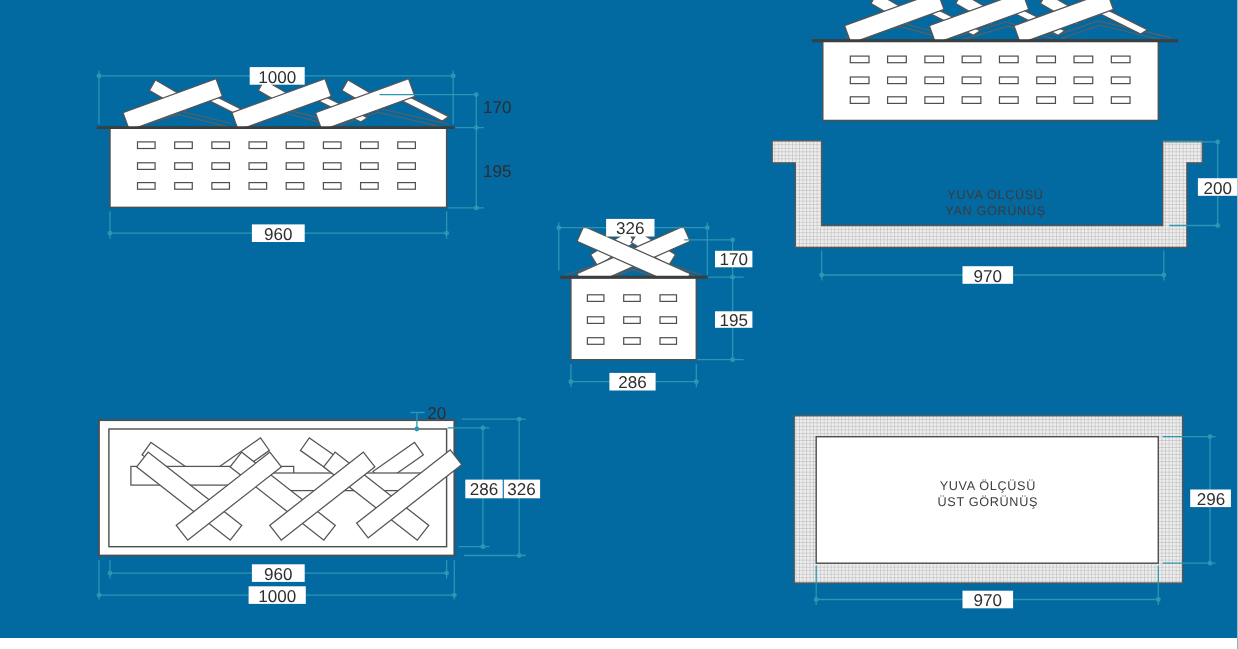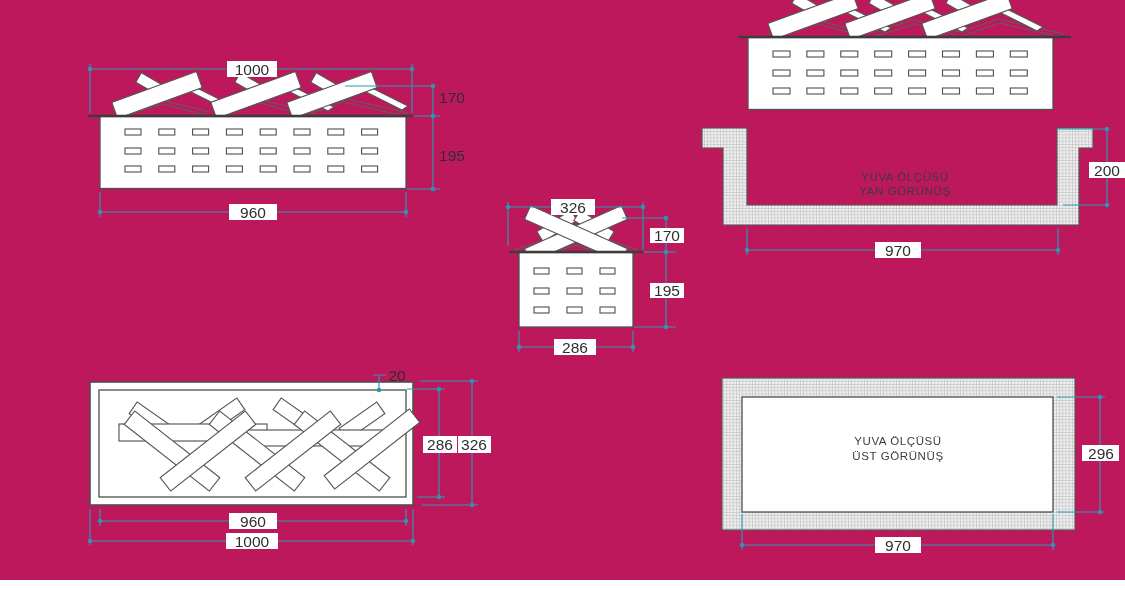--- a/index.html
+++ b/index.html
@@ -1,16 +1,16 @@
 <!DOCTYPE html>
 <html><head>
 <meta charset="utf-8">
 <style>
   html,body{margin:0;padding:0;background:#ffffff;}
-  .stage{width:1125px;height:580px;position:relative;background:#be185d;overflow:hidden;}
+  .stage{width:1125px;height:580px;position:relative;background:#0369a1;overflow:hidden;}
   svg{display:block;font-family:"Liberation Sans",sans-serif;}
   .outline{fill:#fff;stroke:#4f4f4f;stroke-width:1.3;}
   .outline2{fill:#fff;stroke:#4f4f4f;stroke-width:1.6;}
   .log{fill:#fff;stroke:#555;stroke-width:1.15;}
   .thin{fill:none;stroke:#5f5f5f;stroke-width:1;}
   .slot{fill:#fff;stroke:#4f4f4f;stroke-width:1.1;}
   .rim{stroke:#3d3d3d;stroke-width:2.6;fill:none;}
   .dim{stroke:#2b97b3;stroke-width:1.15;fill:none;}
   .dot{fill:#2b97b3;stroke:none;}
   .tbg{fill:#ffffff;stroke:none;}

